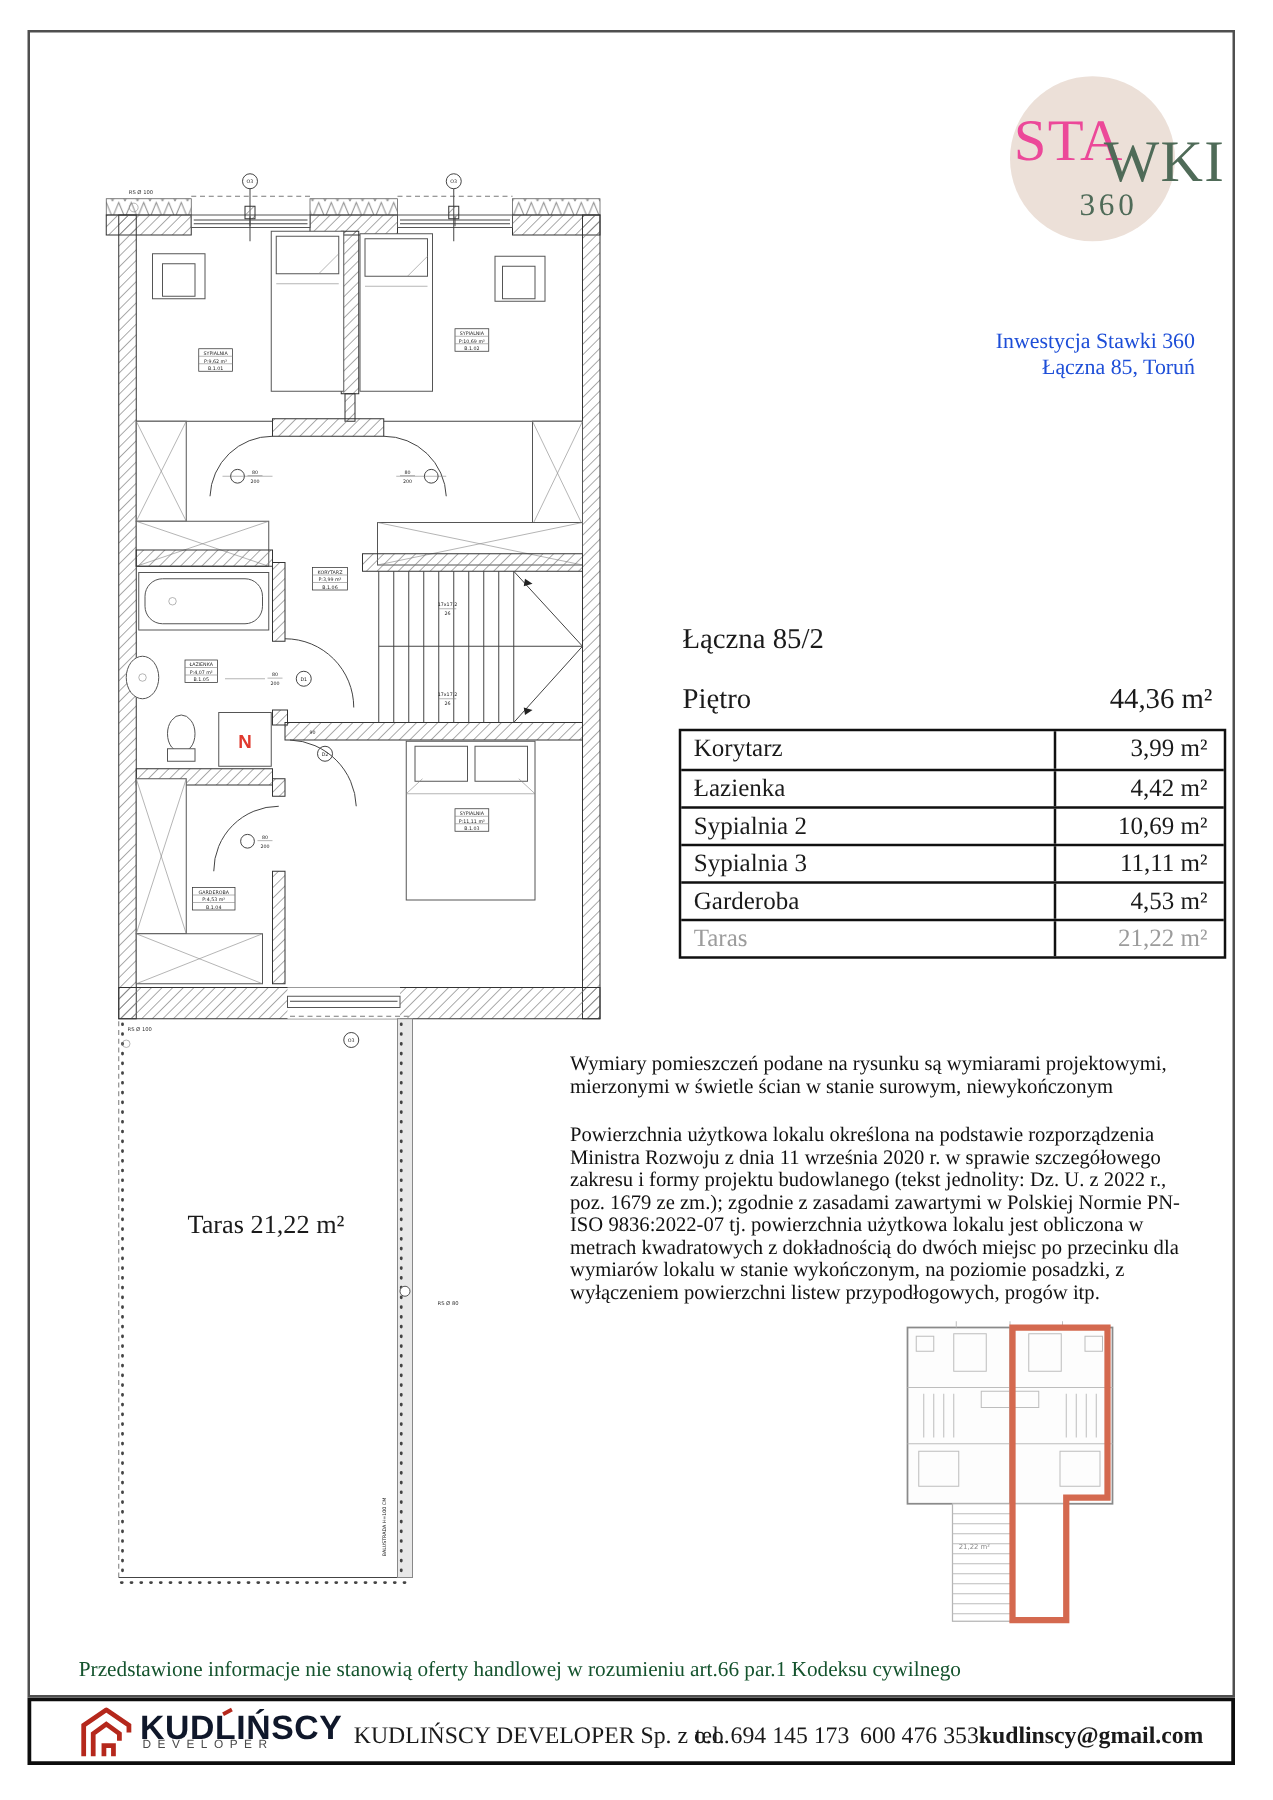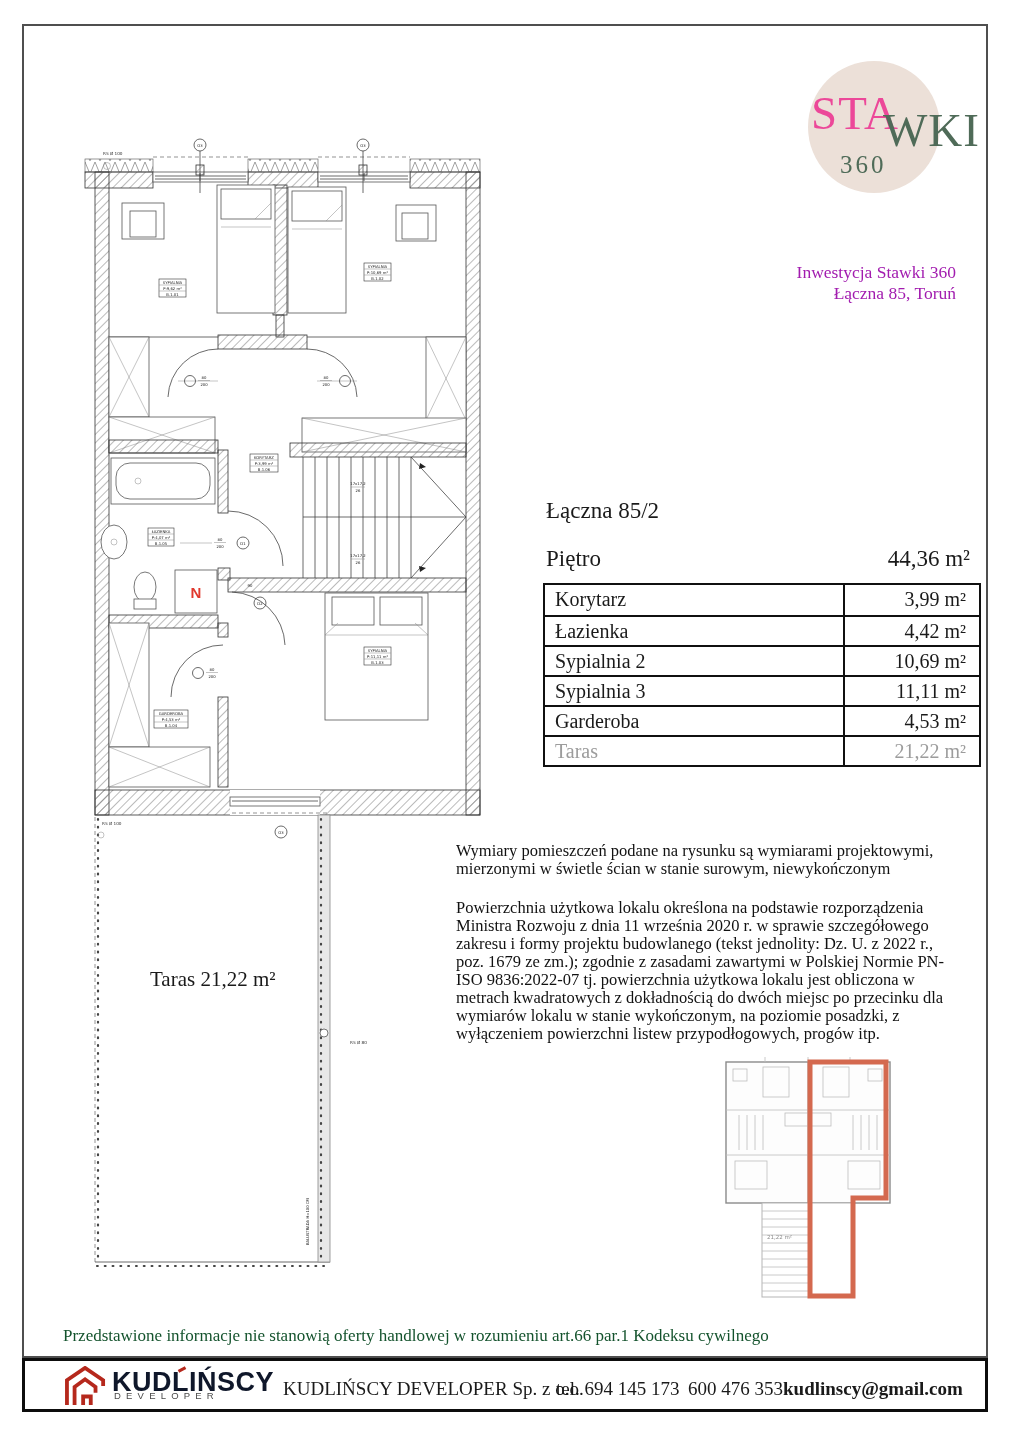--- a/index.html
+++ b/index.html
@@ -4,22 +4,22 @@
 <style>
   html,body{margin:0;padding:0;background:#fff;}
   .page{position:relative;width:1018px;height:1440px;background:#fff;overflow:hidden;
         font-family:"Liberation Serif",serif;color:#1a1a1a;}
   .frame{position:absolute;left:22px;top:24px;width:966px;height:1334px;
          border:2px solid #4f4f4f;box-sizing:border-box;}
   
   .logo-circle{position:absolute;left:808px;top:61px;width:132px;height:132px;border-radius:50%;background:#ece0d8;}
   .logo-sta{position:absolute;left:811px;top:90px;font-size:47px;color:#ec4899;letter-spacing:1px;line-height:1;}
   .logo-wki{position:absolute;left:866px;top:107px;font-size:47px;color:#4f6b58;letter-spacing:1px;line-height:1;margin-left:17px;}
-  .logo-360{position:absolute;left:840px;top:152px;width:70px;text-align:left;font-size:25px;letter-spacing:3px;color:#4f6b58;line-height:1;}
-  .header-text{position:absolute;right:62px;top:262px;text-align:right;font-size:17.5px;line-height:21px;color:#a21caf;}
+  .logo-360{position:absolute;left:840px;top:152px;width:70px;text-align:right;font-size:25px;letter-spacing:3px;color:#4f6b58;line-height:1;}
+  .header-text{position:absolute;right:62px;top:262px;text-align:right;font-size:17.5px;line-height:21px;color:#1d4ed8;}
   
   .unit-title{position:absolute;left:546px;top:498px;font-size:23px;}
   .floor-label{position:absolute;left:546px;top:546px;font-size:23px;}
   .floor-area{position:absolute;right:48px;top:546px;font-size:23px;text-align:right;}
   .area-table{position:absolute;left:543px;top:583px;width:438px;border:2px solid #101010;box-sizing:border-box;background:#fff;}
   .trow{display:flex;height:30px;box-sizing:border-box;border-top:2px solid #101010;font-size:20px;}
   .trow:first-child{border-top:none;}
   .trow .tname{flex:1;padding:1px 0 0 10px;line-height:27px;}
   .trow .tval{width:136px;border-left:2px solid #101010;text-align:right;padding:1px 13px 0 0;line-height:27px;box-sizing:border-box;}
   .trow.muted{color:#9c9c9c;}

